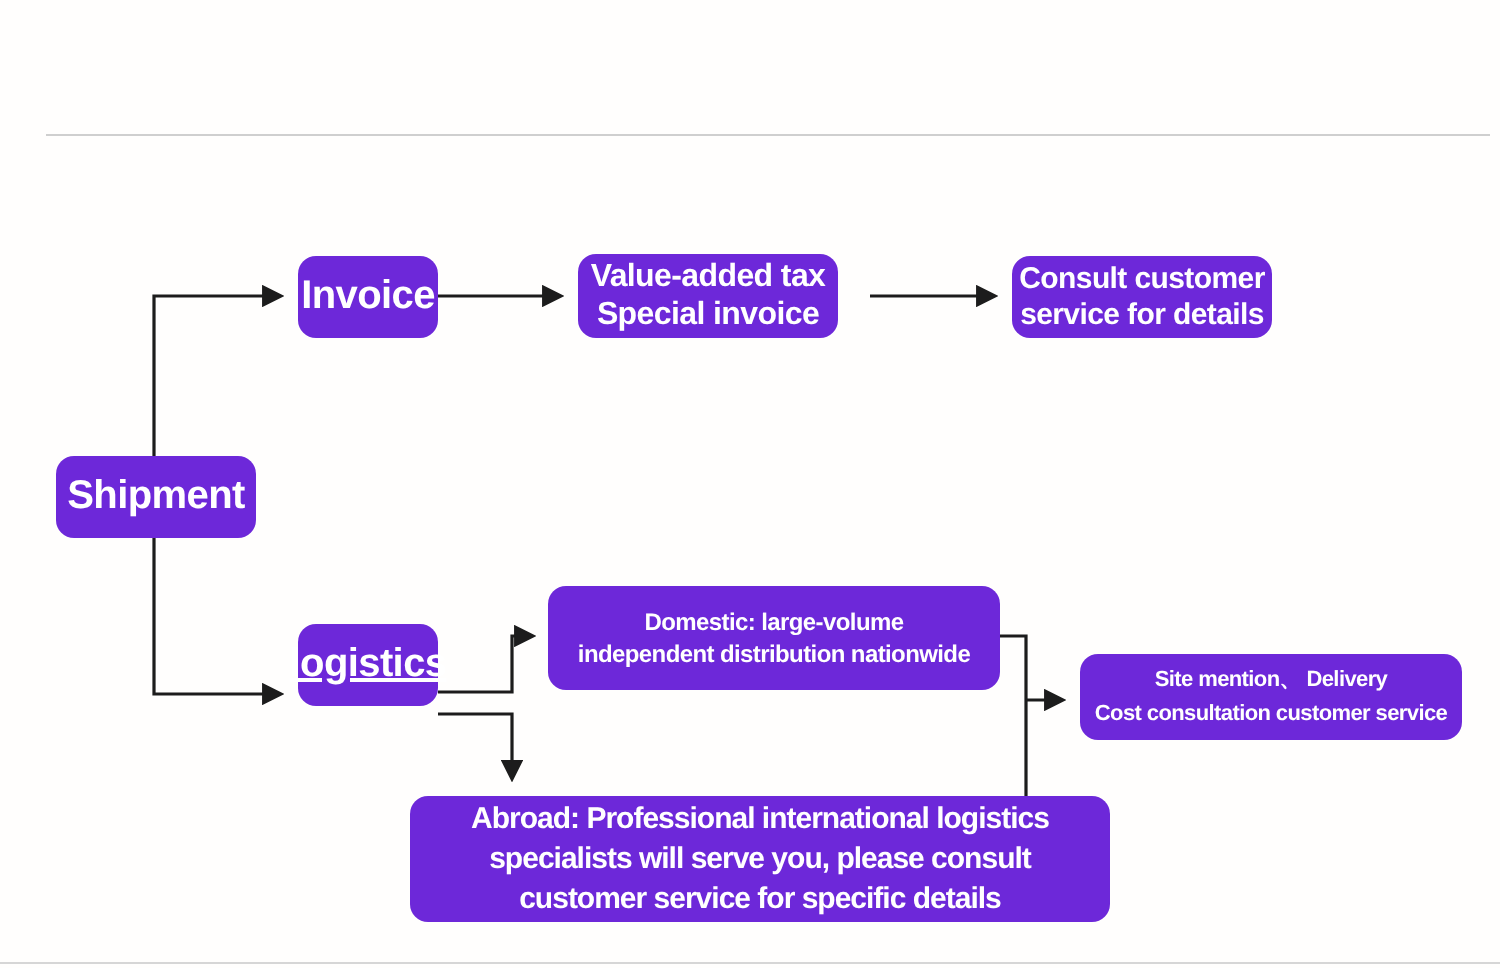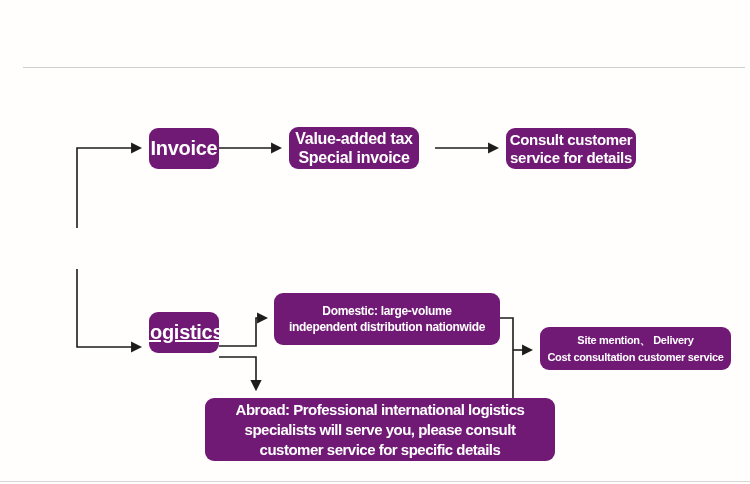--- a/index.html
+++ b/index.html
@@ -35,21 +35,21 @@
     letter-spacing:0.2px;
   }
   .divider{position:absolute;background:#cfcfcf;height:1px;}
   .divider.top{left:23px;top:67px;width:722px;}
   .divider.bottom{left:0px;top:481px;width:750px;background:#d6d6d6;}
   
   .flow{position:absolute;left:0;top:0;width:750px;height:484px;}
   .connectors{position:absolute;left:0;top:0;}
   .node{
     position:absolute;
-    background:#701a75;
+    background:#6d28d9;
     border-radius:9px;
     color:#ffffff;
     display:flex;
     flex-direction:column;
     align-items:center;
     justify-content:center;
     text-align:center;
     font-weight:bold;
     letter-spacing:-0.3px;
     box-sizing:border-box;
@@ -85,20 +85,23 @@
         <path d="M77 269 V347 H140" marker-end="url(#arrow)"></path>
         <path d="M219 148 H280" marker-end="url(#arrow)"></path>
         <path d="M435 148 H497" marker-end="url(#arrow)"></path>
         <path d="M219 346 H256 V318 H266" marker-end="url(#arrow)"></path>
         <path d="M219 357 H256 V389" marker-end="url(#arrow)"></path>
         <path d="M500 318 H513 V398"></path>
         <path d="M513 350 H531" marker-end="url(#arrow)"></path>
       </g>
     </svg>
 
+    <div class="node node-shipment">
+      <span class="ln">Shipment</span>
+    </div>
 
     <div class="node node-invoice">
       <span class="ln">Invoice</span>
     </div>
 
     <div class="node node-vat">
       <span class="ln">Value-added tax</span>
       <span class="ln">Special invoice</span>
     </div>
 

